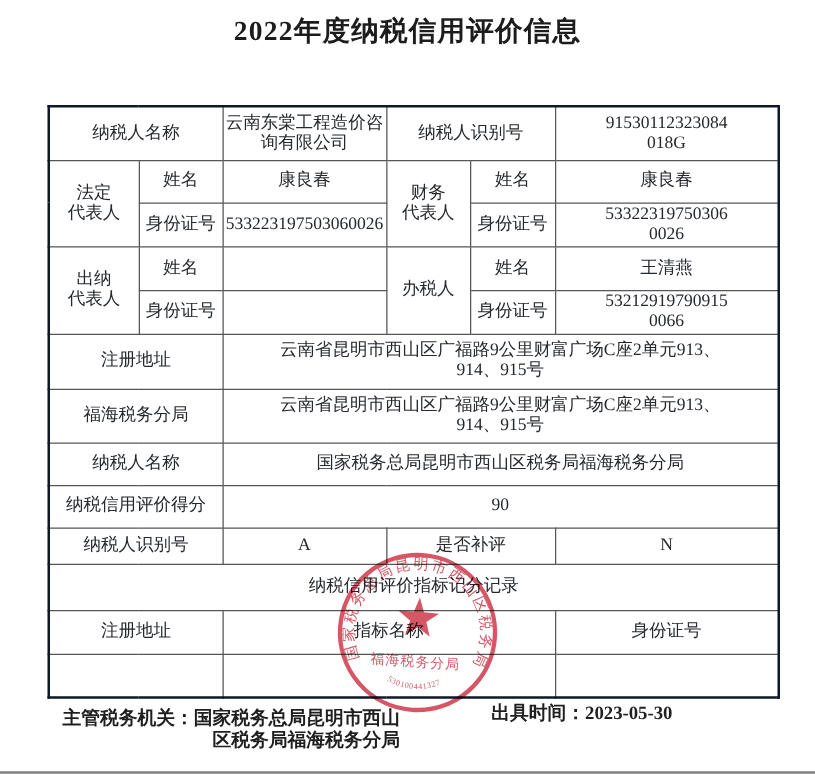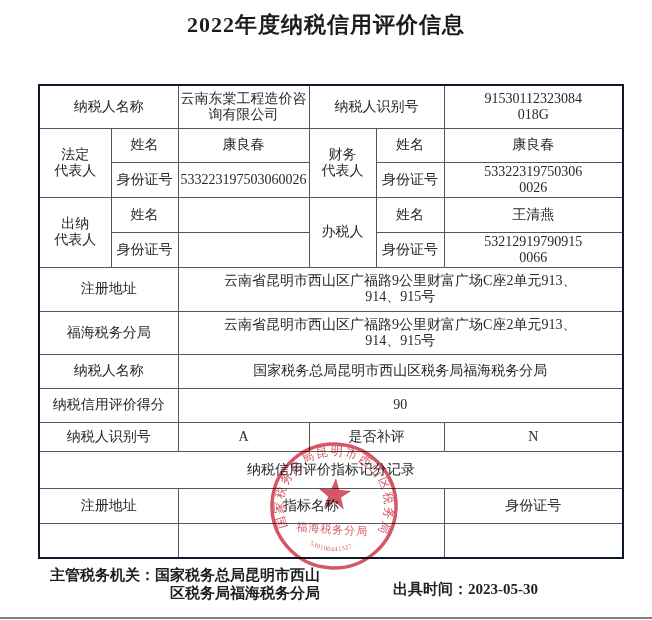--- a/index.html
+++ b/index.html
@@ -14,21 +14,21 @@
                   font-size:14px; line-height:1.15; padding:1px 2px; color:#24292e;
                   white-space:pre-line; overflow:hidden; }
   tr.r1{height:43px;} tr.r2{height:34px;} tr.r3{height:35px;} tr.r4{height:35px;}
   tr.r5{height:35px;} tr.r6{height:44px;} tr.r7{height:43px;} tr.r8{height:34px;}
   tr.r9{height:34px;} tr.r10{height:29px;} tr.r11{height:37px;} tr.r12{height:35px;}
   tr.r13{height:35px;}
   .stamp { position:absolute; left:264px; top:436px; width:140px; height:140px;
            opacity:0.88; mix-blend-mode:multiply; transform:rotate(4deg); }
   .footer-left { position:absolute; left:40px; top:566px; width:280px; text-align:right;
                  font-size:15px; font-weight:bold; line-height:1.2; color:#1f1f1f; }
-  .footer-right { position:absolute; left:393px; top:580px; font-size:15px;
+  .footer-right { position:absolute; left:393px; top:561px; font-size:15px;
                   font-weight:bold; color:#1f1f1f; white-space:nowrap; }
   .page-bottom-border { position:absolute; left:0; top:617px; width:652px; height:2px;
                         background:#808080; }
 </style>
 </head>
 <body>
 
 <div class="page">
 
   <div class="title">2022年度纳税信用评价信息</div>

